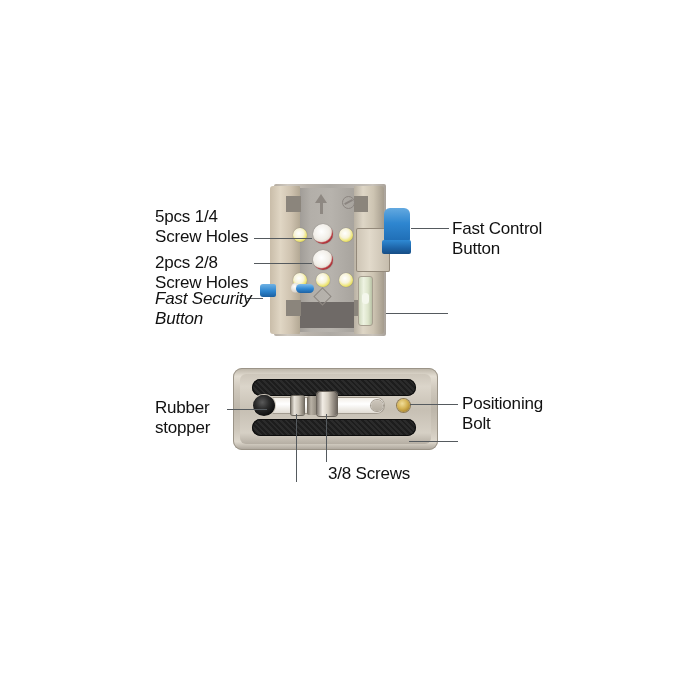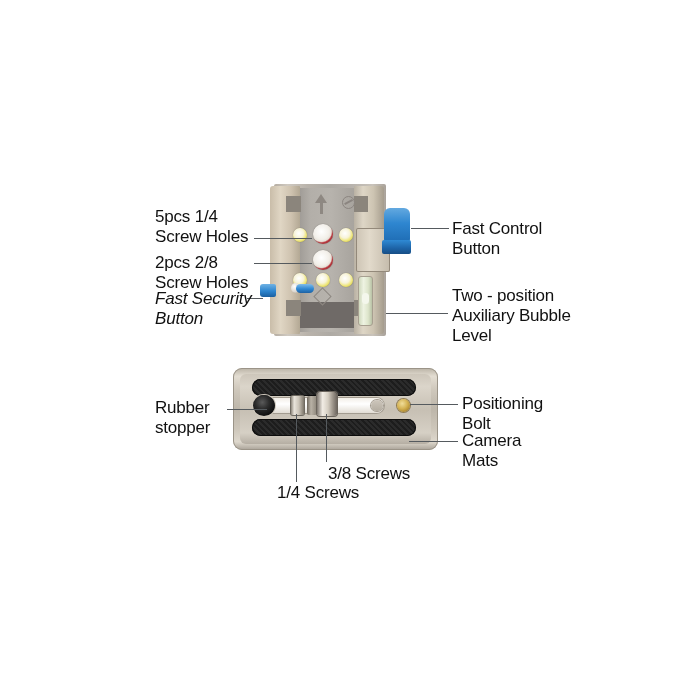--- a/index.html
+++ b/index.html
@@ -241,23 +241,20 @@
 
   <div class="lbl left" style="left:155px;top:253px;width:118px;">2pcs 2/8
 Screw Holes</div>
 
   <div class="lbl left" style="left:155px;top:289px;width:118px;font-style:italic;">Fast Security
 Button</div>
 
   <div class="lbl right" style="left:452px;top:219px;width:150px;">Fast Control
 Button</div>
 
-  <div class="lbl right" style="left:452px;top:286px;width:160px;">Two - position
-Auxiliary Bubble
-Level</div>
 
   <div id="plate">
     <div class="pl-outer"></div>
     <div class="pl-inner"></div>
 
     <div class="mat" style="left:19px;top:11px;width:164px;"></div>
     <div class="mat" style="left:19px;top:51px;width:164px;"></div>
 
     <div class="slot"></div>
     <div class="slot-hole"></div>
@@ -274,20 +271,17 @@
   <div class="ldr" style="left:409px;top:441px;width:49px;"></div>
   <div class="ldrv" style="left:296px;top:414px;height:68px;"></div>
   <div class="ldrv" style="left:326px;top:414px;height:48px;"></div>
 
   <div class="lbl left" style="left:155px;top:398px;width:100px;">Rubber
 stopper</div>
 
   <div class="lbl right" style="left:462px;top:394px;width:140px;">Positioning
 Bolt</div>
 
-  <div class="lbl right" style="left:462px;top:431px;width:140px;">Camera
-Mats</div>
 
   <div class="lbl" style="left:328px;top:464px;width:120px;">3/8 Screws</div>
 
-  <div class="lbl" style="left:277px;top:483px;width:120px;">1/4 Screws</div>
 
 </div>
 
 </body></html>

